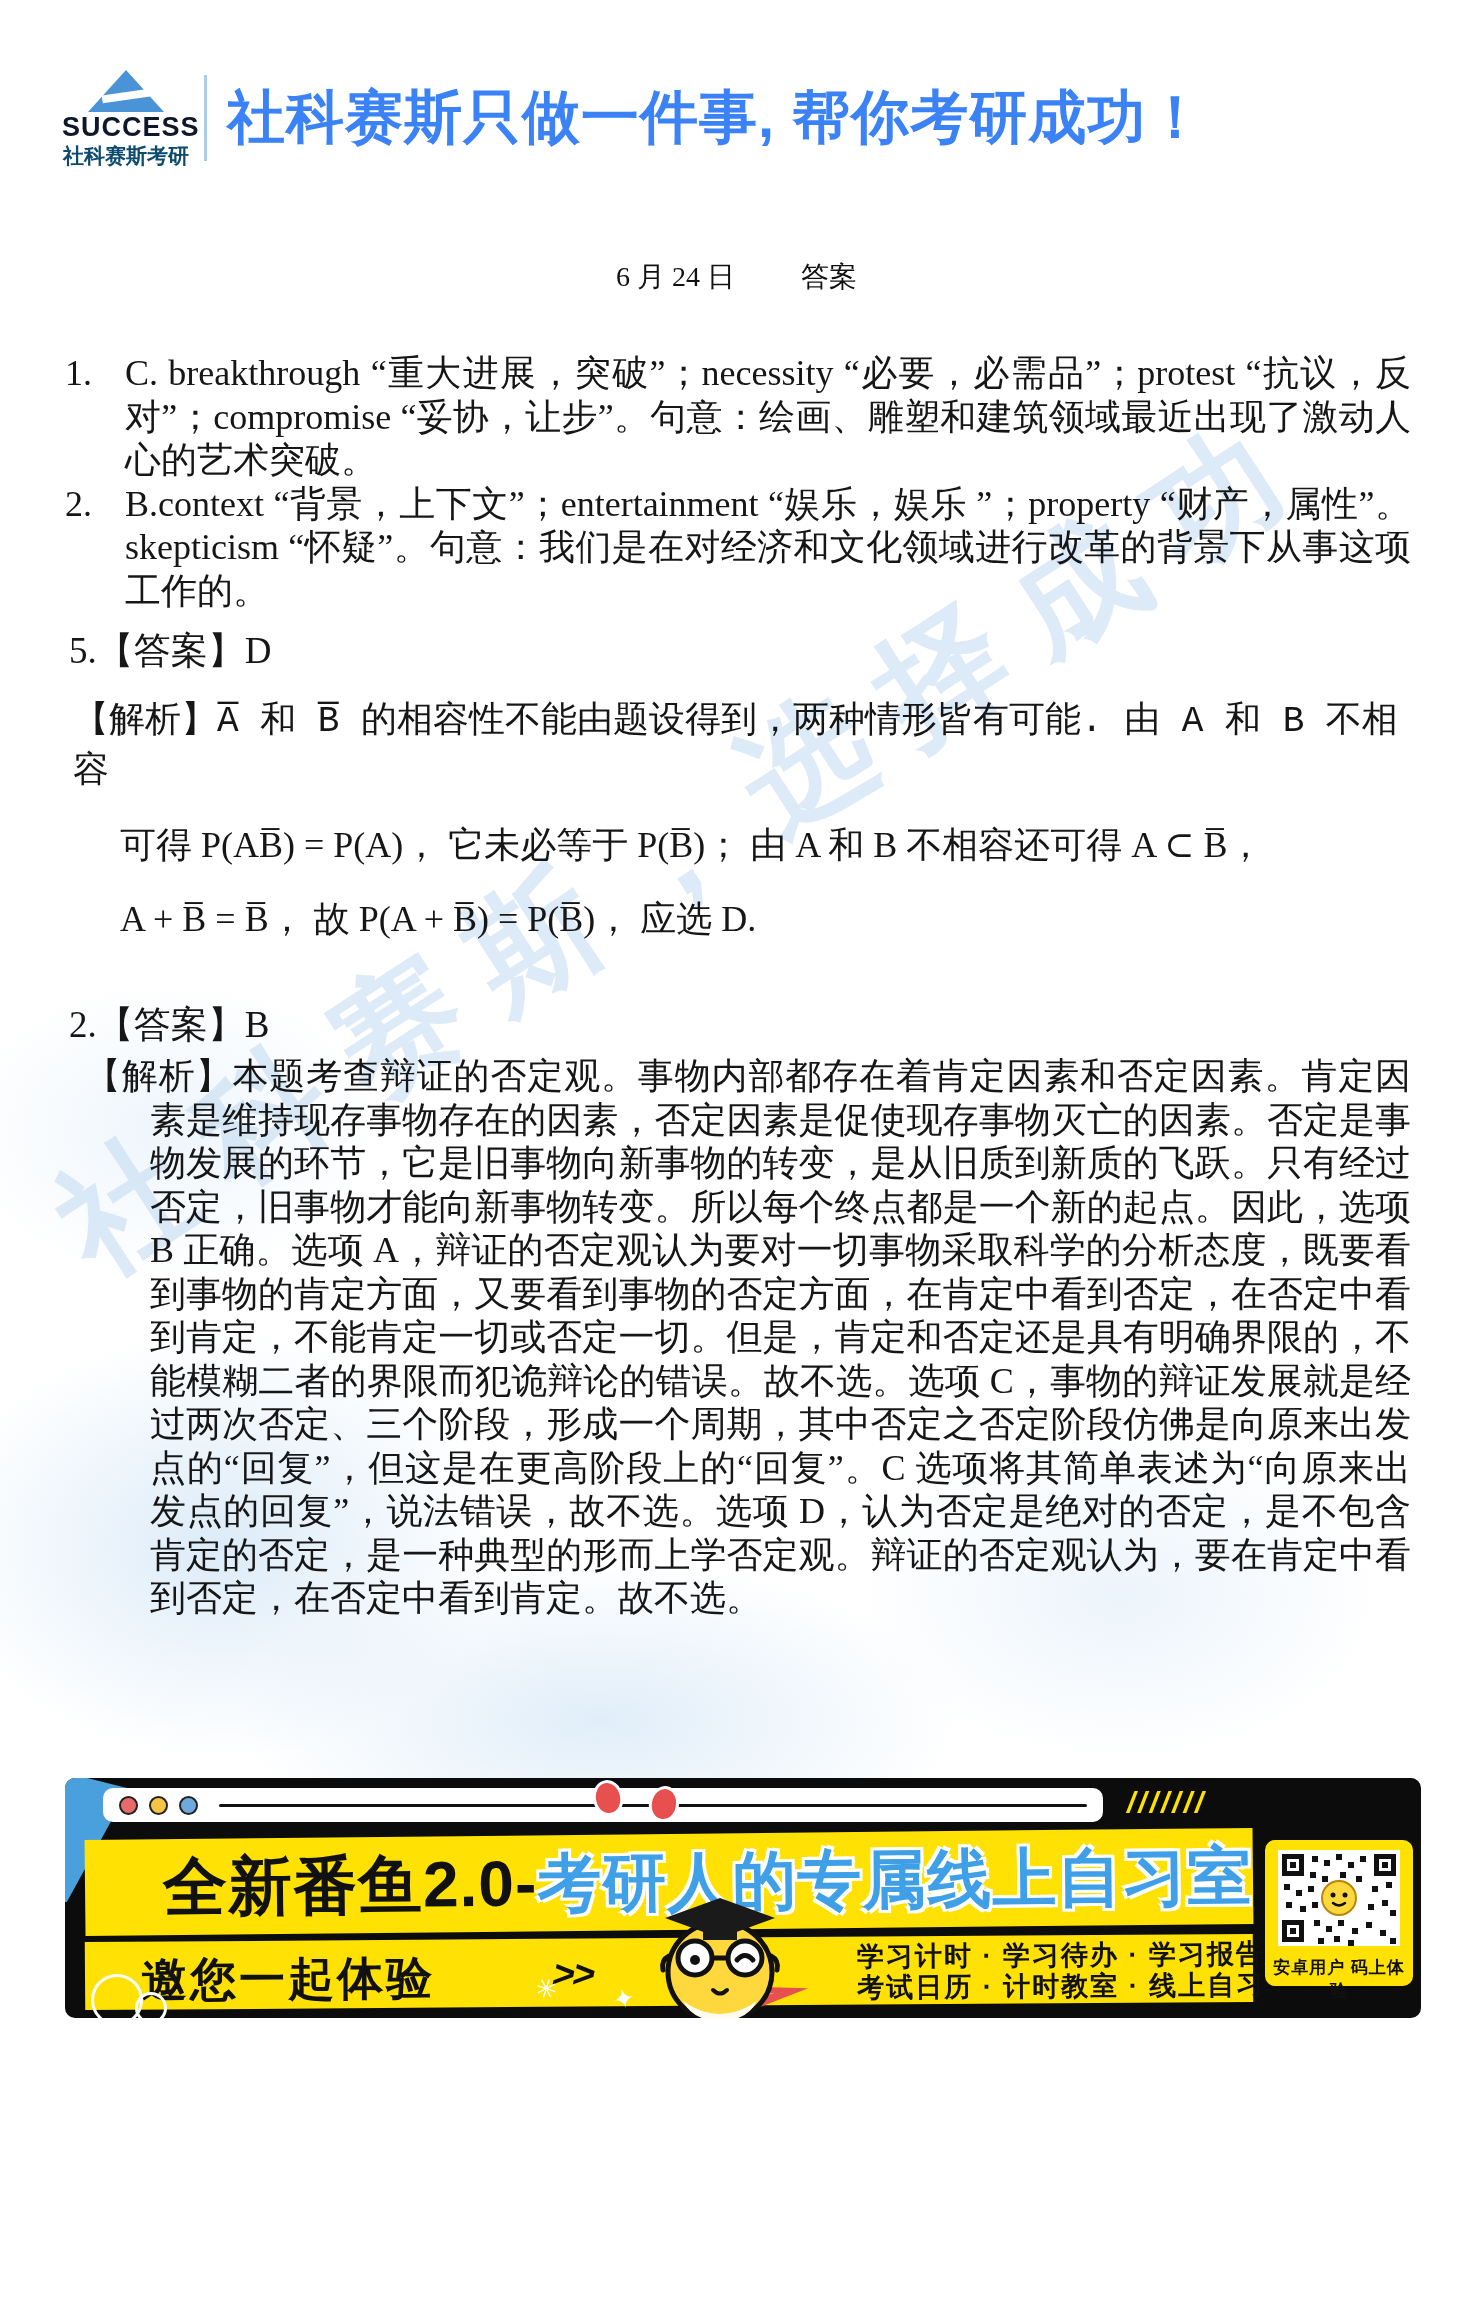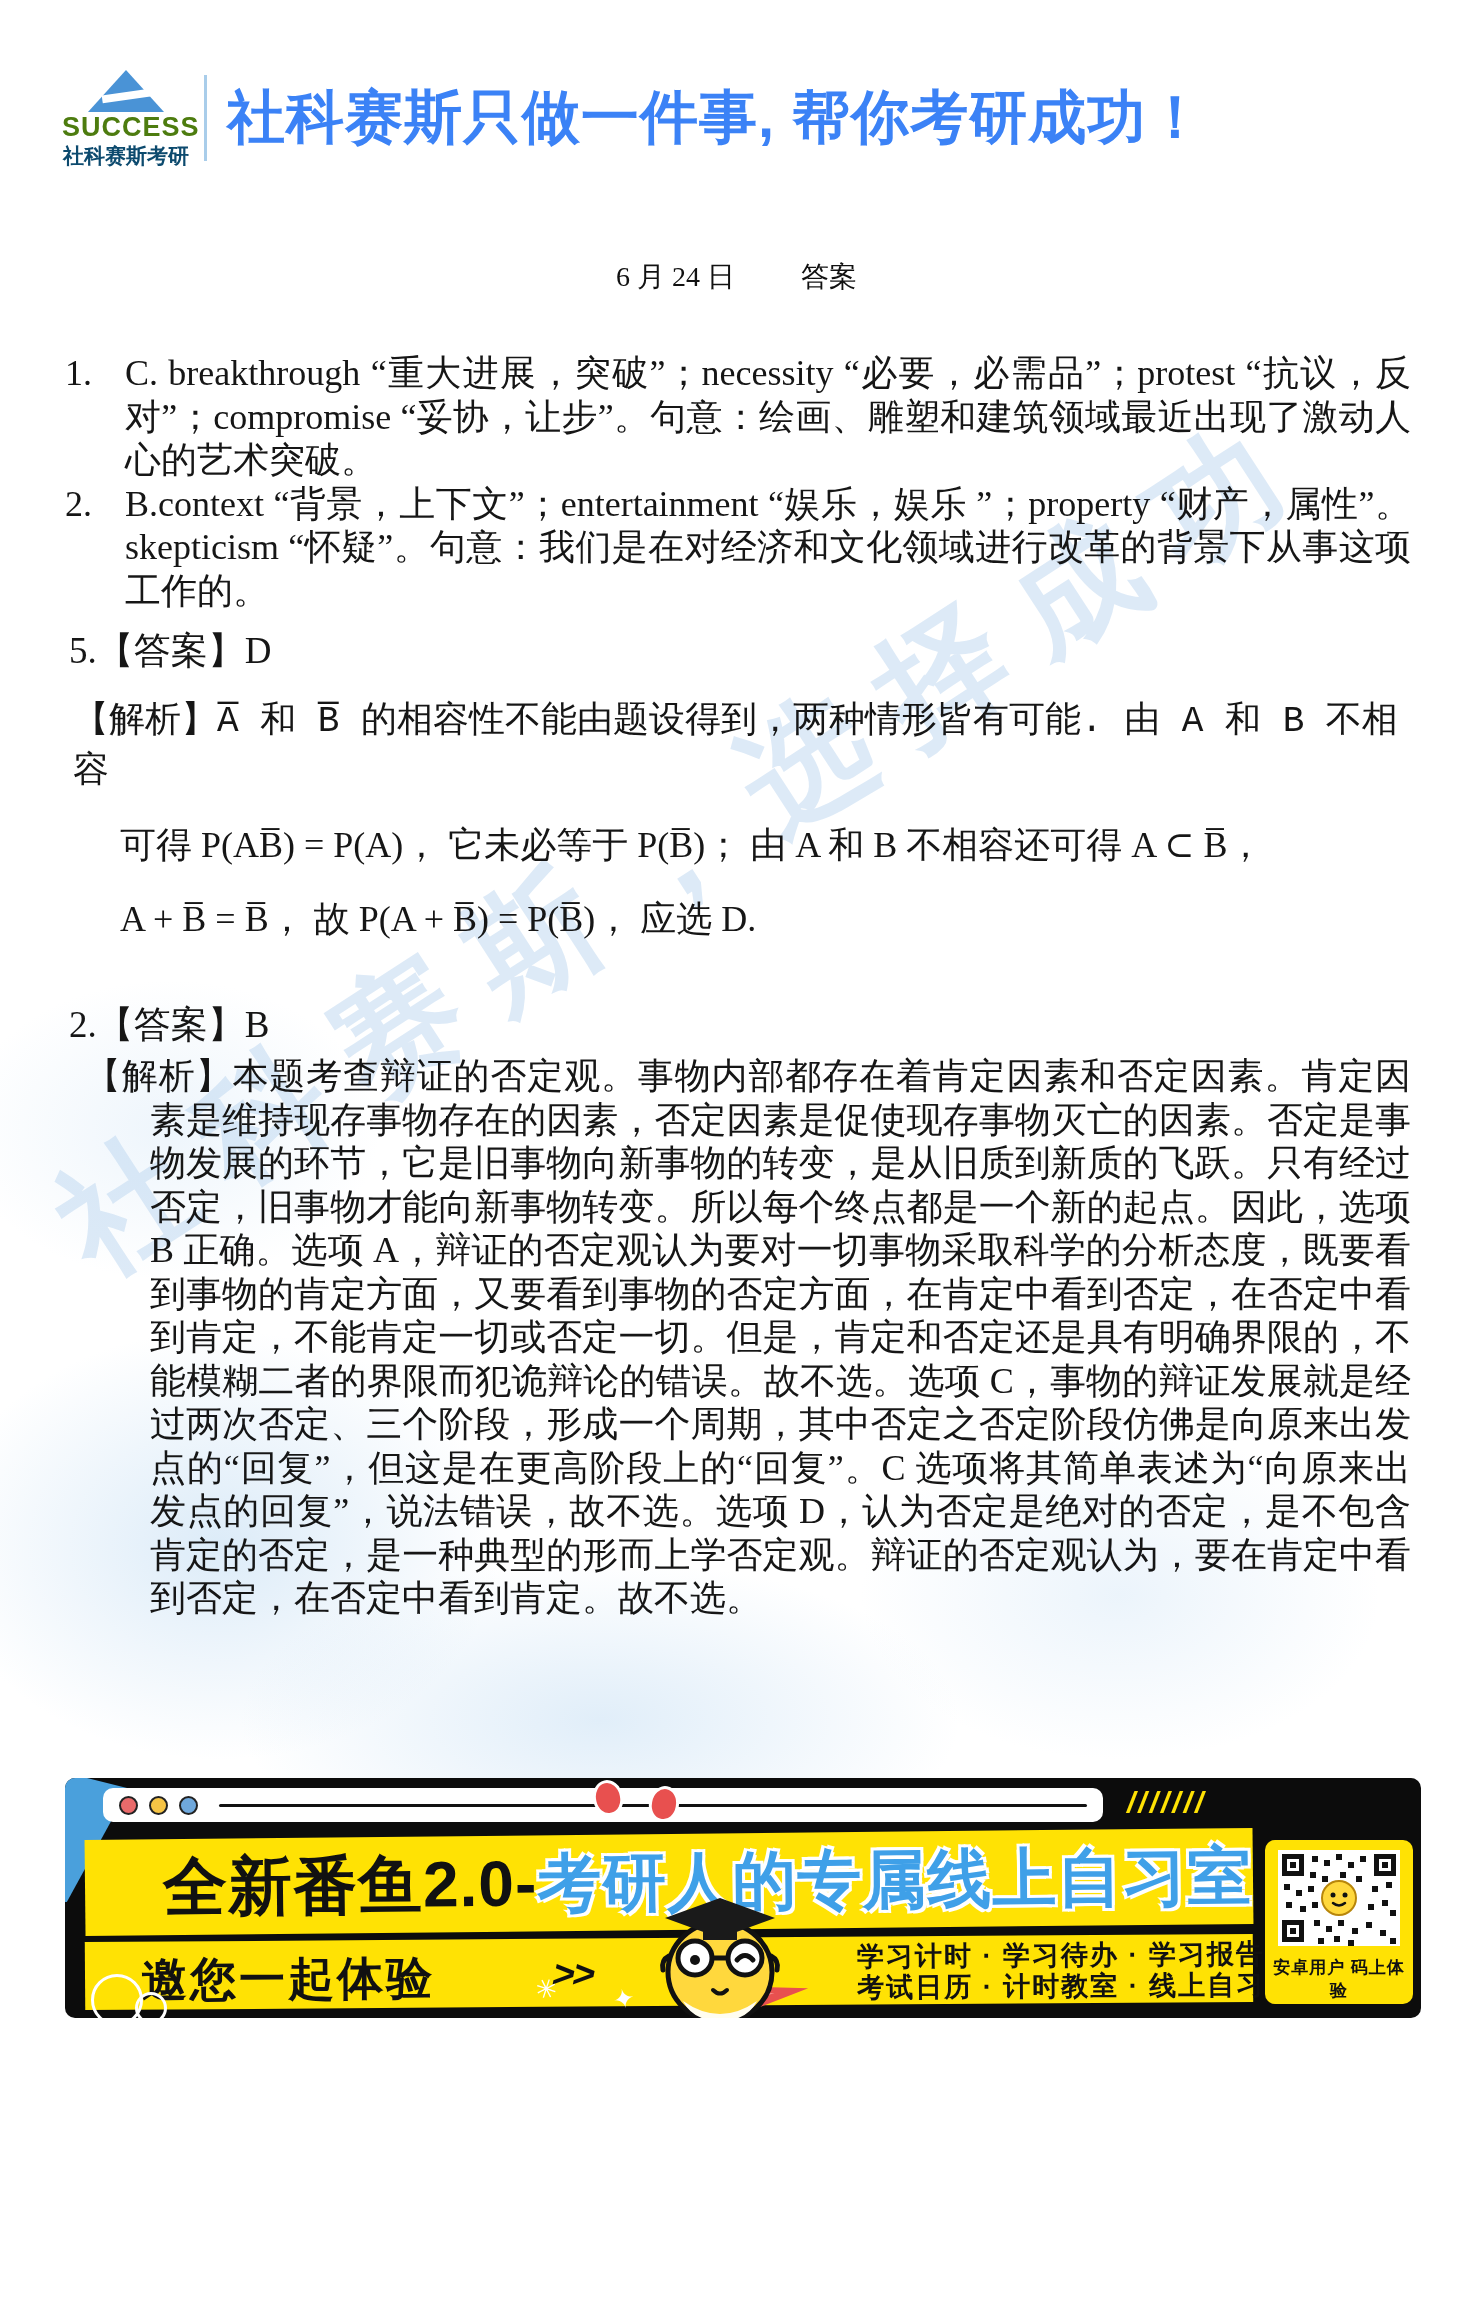--- a/index.html
+++ b/index.html
@@ -22,21 +22,21 @@
     background:radial-gradient(closest-side,rgba(186,216,242,0.25),rgba(186,216,242,0));}
 
   
   .header{position:absolute;left:62px;top:68px;right:56px;height:100px;display:flex;align-items:center;z-index:1;}
   .logo{width:128px;text-align:center;line-height:1;}
   .logo-mountain{width:0;height:0;margin:0 auto 2px auto;border-left:38px solid transparent;
     border-right:38px solid transparent;border-bottom:42px solid #4a93d6;position:relative;}
   .logo-mountain:after{content:"";position:absolute;left:-24px;top:22px;width:48px;height:8px;
     background:#ffffff;transform:rotate(-8deg);}
   .logo-title{font-family:"Liberation Sans","DejaVu Sans",sans-serif;font-weight:700;
-    font-size:27px;letter-spacing:1px;color:#4d7c0f;}
+    font-size:27px;letter-spacing:1px;color:#0f172a;}
   .logo-sub{font-family:"Liberation Sans","DejaVu Sans",sans-serif;font-weight:700;
     font-size:21px;color:#0c4a6e;margin-top:4px;text-align:center;}
   .header-divider{width:3px;height:86px;background:#a9cdea;margin:0 20px 0 14px;}
   .slogan{font-family:"Liberation Sans","DejaVu Sans",sans-serif;font-weight:700;
     font-size:58px;color:#3b82f6;letter-spacing:1px;white-space:nowrap;}
 
   
   .doc-title{position:absolute;left:0;right:0;top:258px;text-align:center;z-index:1;
     font-size:28px;color:#111;}
   .doc-title .gap{display:inline-block;width:66px;}
@@ -83,21 +83,21 @@
   .bottom-bar{position:absolute;left:20px;top:160px;width:1168px;height:68px;background:#ffe204;
     transform:rotate(-0.4deg);}
   .invite{position:absolute;left:56px;top:8px;font-weight:900;font-size:46px;color:#111;letter-spacing:3px;}
   .invite-arrows{position:absolute;left:468px;top:14px;font-weight:900;font-size:38px;color:#111;
     transform:skewX(-12deg);letter-spacing:-2px;}
   .features{position:absolute;left:772px;top:5px;font-weight:900;font-size:27px;color:#111;
     line-height:31px;letter-spacing:2px;white-space:nowrap;}
 
   .mascot{position:absolute;left:580px;top:118px;width:150px;height:130px;z-index:5;}
 
-  .qr-panel{position:absolute;left:1200px;top:62px;width:148px;height:164px;background:#ffe204;
+  .qr-panel{position:absolute;left:1200px;top:62px;width:148px;height:146px;background:#ffe204;
     border-radius:10px;z-index:3;}
   .qr-box{position:absolute;left:13px;top:10px;width:122px;height:96px;background:#ffffff;}
   .qr-caption{position:absolute;left:0;right:0;top:116px;text-align:center;font-weight:900;
     font-size:17px;color:#111;letter-spacing:1px;}
 
   .doodle-circle{position:absolute;border:3px solid #fff;border-radius:50%;background:transparent;}
   .dc1{left:26px;top:196px;width:46px;height:46px;}
   .dc2{left:70px;top:214px;width:26px;height:26px;}
   .spark{position:absolute;color:#fff;font-size:26px;font-weight:700;}
   .sp1{left:470px;top:196px;transform:rotate(18deg);}

